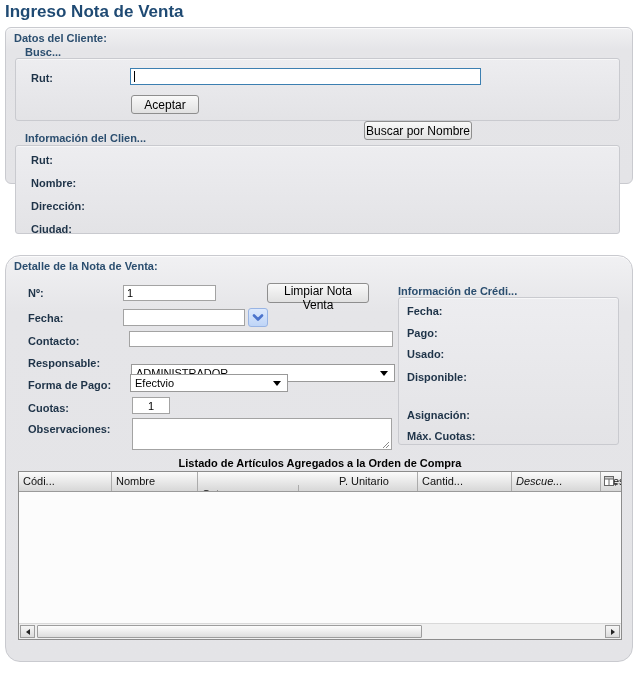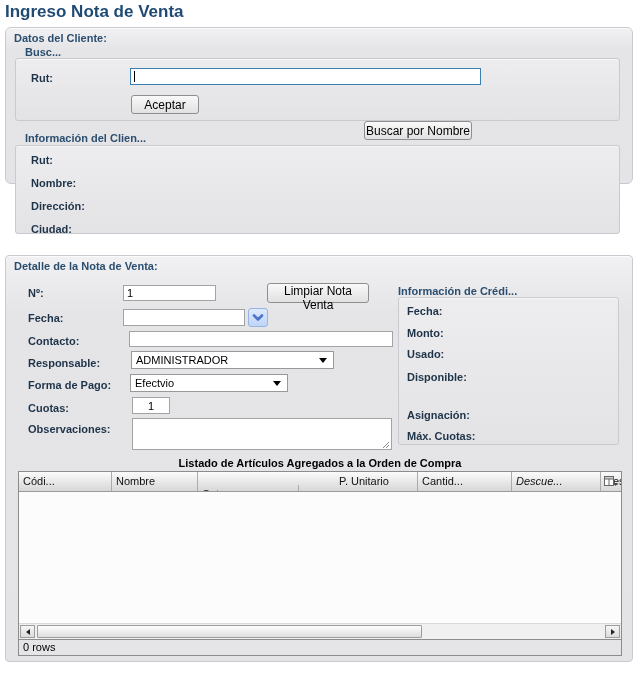--- a/index.html
+++ b/index.html
@@ -13,21 +13,21 @@
     position:absolute; left:5px; top:2px;
     font-size:17px; font-weight:bold; color:#1f4a73; letter-spacing:0;
   }
   .panel {
     position:absolute; left:5px; width:628px;
     border:1px solid #c9cacf; border-radius:4px;
     background:linear-gradient(#f1f1f3, #e5e5e8 14%, #e4e4e7);
     box-shadow:inset 0 1px 0 rgba(255,255,255,.7);
   }
   #sec-datos   { top:27px;  height:157px;border-radius:6px; }
-  #sec-detalle { top:255px; height:407px; }
+  #sec-detalle { top:255px; height:407px;border-radius:15px; }
   .panel-title {
     position:absolute; left:8px; top:4px;
     font-weight:bold; color:#2b4e6f;
   }
   .sub-title { position:absolute; font-weight:bold; color:#2b4e6f; }
   .sub-box {
     position:absolute; border:1px solid #c9cacf; border-radius:3px;
     background:linear-gradient(#ededf0, #e3e3e6);
     box-shadow:inset 0 1px 0 rgba(255,255,255,.55);
   }
@@ -146,21 +146,21 @@
     <div class="combo-btn" style="left:242px; top:52px;">
       <svg width="12" height="8" viewBox="0 0 12 8">
         <polyline points="2,1.5 6,5.5 10,1.5" fill="none" stroke="#4c74cc" stroke-width="2.6" stroke-linecap="round" stroke-linejoin="round"></polyline>
       </svg>
     </div>
 
     <span class="lbl" style="left:22px; top:79px;">Contacto:</span>
     <input class="txt" style="left: 123px; top: 75px; width: 264px; height: 16px;" value="">
 
     <span class="lbl" style="left:22px; top:101px;">Responsable:</span>
-    <div class="fake-select" style="left:125px; top:95px; width:203px;">
+    <div class="fake-select" style="left:125px; top:108px; width:264px;">
       <span>ADMINISTRADOR</span>
       <span class="sel-arrow"></span>
     </div>
 
     <span class="lbl" style="left:22px; top:123px;">Forma de Pago:</span>
     <div class="fake-select" style="left:124px; top:118px; width:158px;">
       <span>Efectvio</span>
       <span class="sel-arrow"></span>
     </div>
 
@@ -170,21 +170,21 @@
     <span class="lbl" style="left:22px; top:167px;">Observaciones:</span>
     <textarea class="obs" style="left: 126px; top: 162px; width: 260px; height: 32px;"></textarea>
     <svg class="resize-corner" style="left:375px; top:184px;" width="9" height="9" viewBox="0 0 9 9">
       <line x1="8" y1="2" x2="2" y2="8" stroke="#8a8a8a" stroke-width="1"></line>
       <line x1="8" y1="5" x2="5" y2="8" stroke="#8a8a8a" stroke-width="1"></line>
     </svg>
 
     <div class="sub-title" style="left:392px; top:29px;">Información de Crédi...</div>
     <div class="sub-box" style="left:392px; top:41px; width:221px; height:148px;">
       <span class="lbl" style="left:8px; top:7px;">Fecha:</span>
-      <span class="lbl" style="left:8px; top:29px;">Monto:</span>
+      <span class="lbl" style="left:8px; top:29px;">Pago:</span>
       <span class="lbl" style="left:8px; top:50px;">Usado:</span>
       <span class="lbl" style="left:8px; top:73px;">Disponible:</span>
       <span class="lbl" style="left:8px; top:111px;">Asignación:</span>
       <span class="lbl" style="left:8px; top:132px;">Máx. Cuotas:</span>
     </div>
 
     <div class="grid-title" style="left:12px; top:201px; width:604px;">Listado de Artículos Agregados a la Orden de Compra</div>
 
     <div class="grid">
       <div class="grid-head">
@@ -210,16 +210,15 @@
       <div class="hscroll">
         <div class="scroll-btn left">
           <span class="tri-left"></span>
         </div>
         <div class="scroll-thumb"></div>
         <div class="scroll-btn right">
           <span class="tri-right"></span>
         </div>
       </div>
 
-      <div class="grid-status">0 rows</div>
     </div>
   </section>
 </div>
 
 </body></html>

